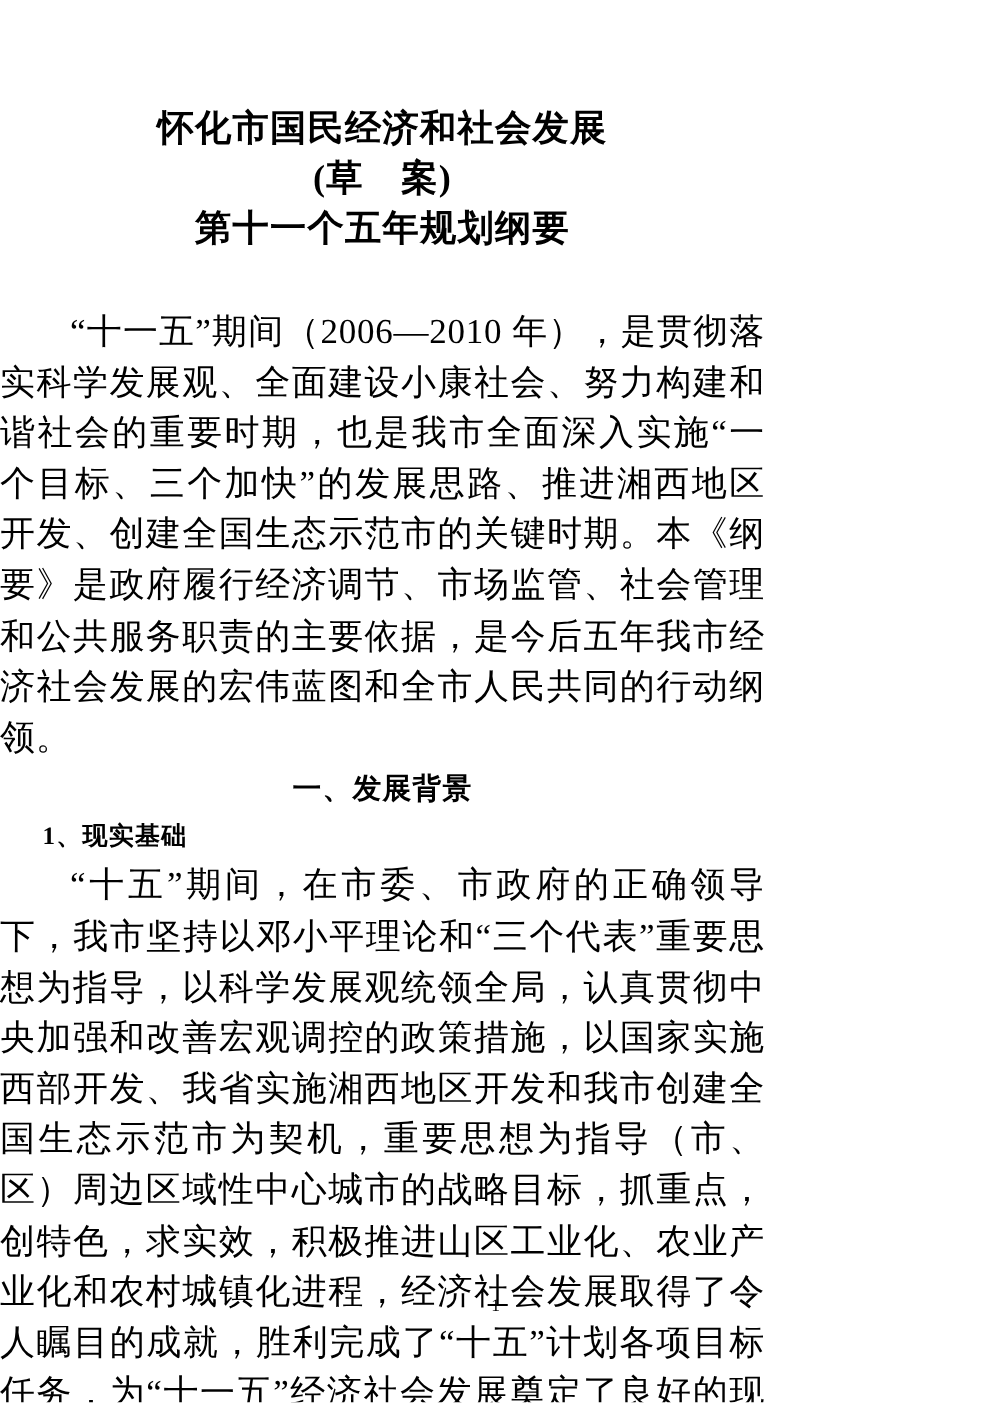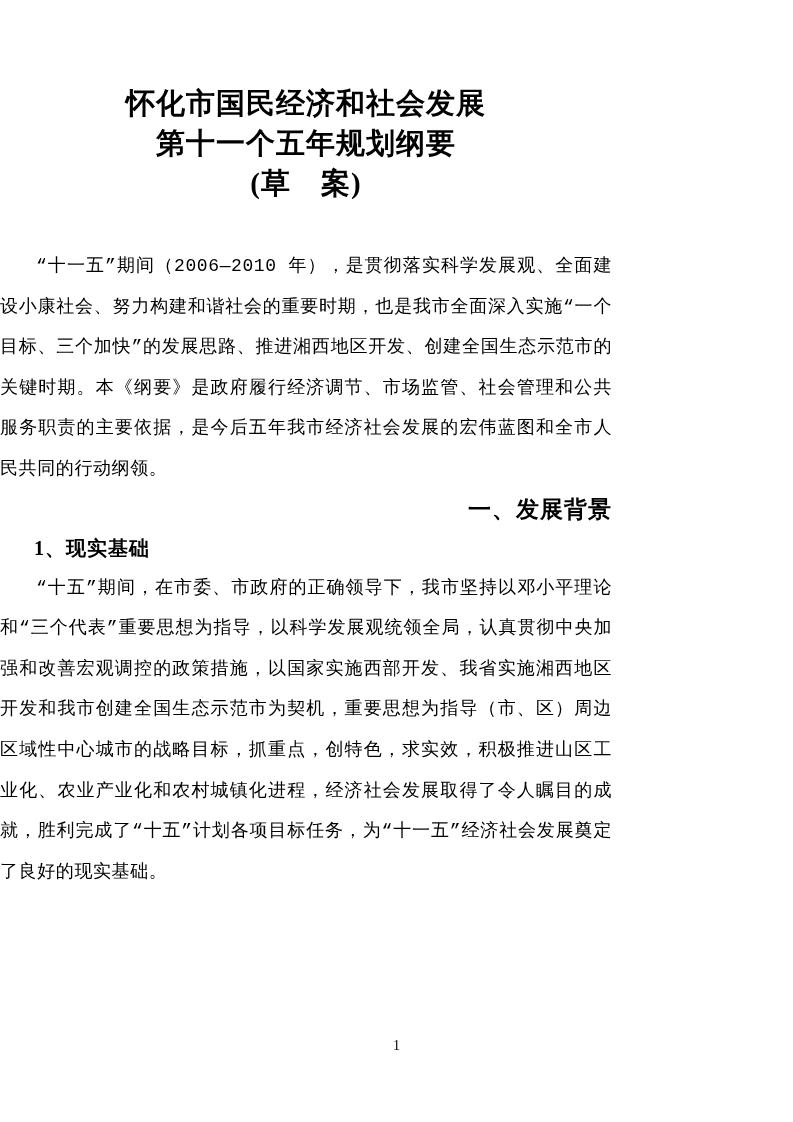--- a/index.html
+++ b/index.html
@@ -22,34 +22,34 @@
   }
   .doc-title {
     text-align: center;
     font-family: "Liberation Serif", serif;
     font-weight: bold;
     font-size: 29px;
     line-height: 40px;
     letter-spacing: 1px;
   }
   .para {
-    font-family: Liberation Mono, monospace;
+    font-family: Liberation Serif, serif;
     font-weight: normal;
-    font-size: 18px;
+    font-size: 28px;
     line-height: 40.6px;
     letter-spacing: 0.6px;
     text-align: justify;
     text-indent: 2em;
     margin: 0;
   }
   .intro-para {
     margin-top: 43px;
   }
   .sec-heading {
-    text-align: right;
+    text-align: center;
     font-family: "Liberation Sans", sans-serif;
     font-weight: bold;
     font-size: 23px;
     line-height: 38px;
     letter-spacing: 1px;
     text-indent: 0;
   }
   .sub-heading {
     font-family: "Liberation Serif", serif;
     font-weight: bold;
@@ -70,22 +70,22 @@
   }
 </style>
 </head>
 <body>
 
 <div class="page">
   <div class="content">
 
     <div class="doc-title">
       <div>怀化市国民经济和社会发展</div>
+      <div>(草　案)</div>
       <div>第十一个五年规划纲要</div>
-      <div>(草　案)</div>
     </div>
 
     <p class="para intro-para">“十一五”期间（2006—2010 年），是贯彻落实科学发展观、全面建设小康社会、努力构建和谐社会的重要时期，也是我市全面深入实施“一个目标、三个加快”的发展思路、推进湘西地区开发、创建全国生态示范市的关键时期。本《纲要》是政府履行经济调节、市场监管、社会管理和公共服务职责的主要依据，是今后五年我市经济社会发展的宏伟蓝图和全市人民共同的行动纲领。</p>
 
     <div class="sec-heading">一、发展背景</div>
 
     <div class="sub-heading">1、现实基础</div>
 
     <p class="para">“十五”期间，在市委、市政府的正确领导下，我市坚持以邓小平理论和“三个代表”重要思想为指导，以科学发展观统领全局，认真贯彻中央加强和改善宏观调控的政策措施，以国家实施西部开发、我省实施湘西地区开发和我市创建全国生态示范市为契机，重要思想为指导（市、区）周边区域性中心城市的战略目标，抓重点，创特色，求实效，积极推进山区工业化、农业产业化和农村城镇化进程，经济社会发展取得了令人瞩目的成就，胜利完成了“十五”计划各项目标任务，为“十一五”经济社会发展奠定了良好的现实基础。</p>
 

